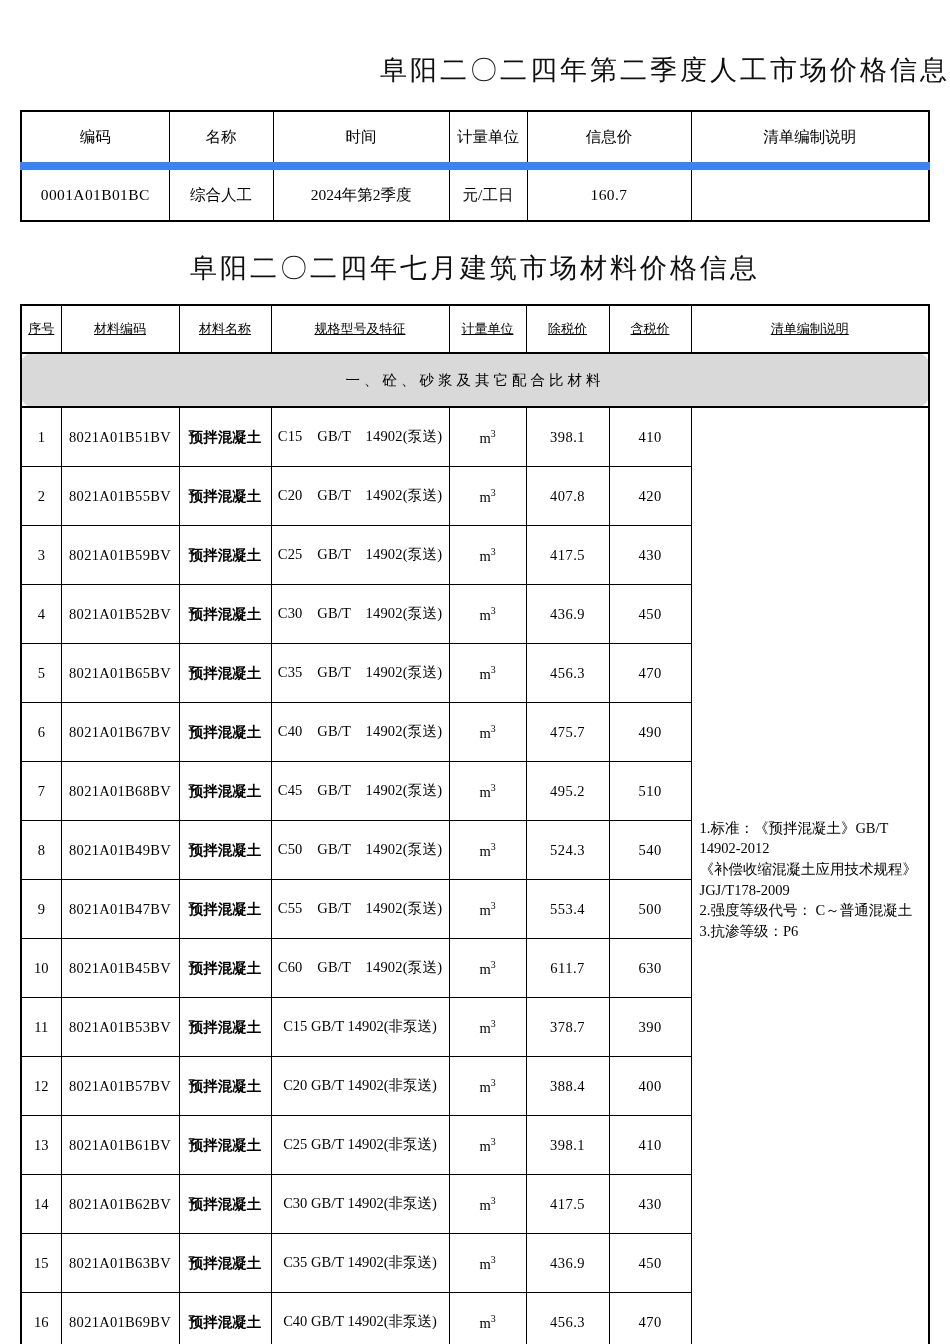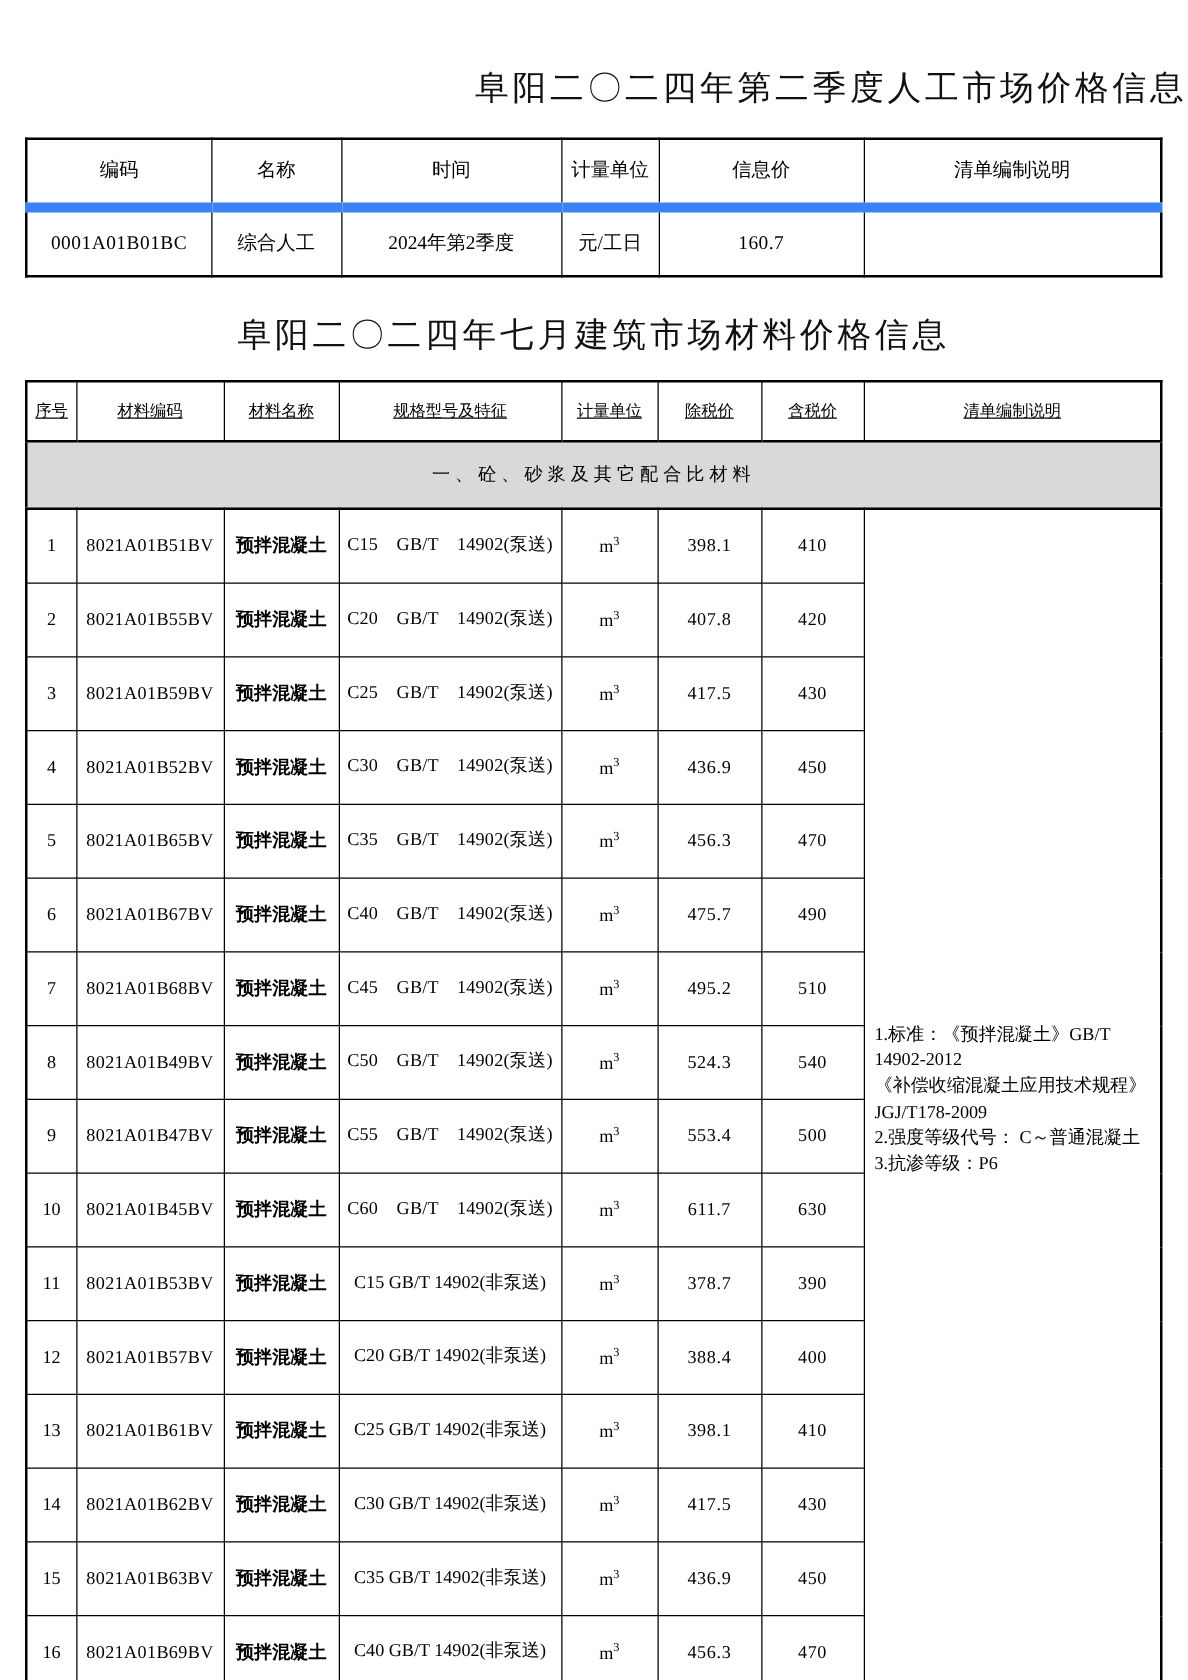--- a/index.html
+++ b/index.html
@@ -81,20 +81,21 @@
     height: 58px;
     font-size: 14.5px;
   }
   .section-row td {
     background: #d9d9d9;
     height: 52px !important;
     font-size: 26px;
     letter-spacing: 4px;
     font-family: "DejaVu Serif", "Liberation Serif", serif;
     border-bottom: 2px solid #000;
+    border-radius: 12px;
   }
   td.c-idx   { font-size: 14.5px; }
   td.c-code  { font-size: 14.5px; letter-spacing: 0.3px; }
   td.c-name  { font-size: 14.5px; font-weight: bold; }
   td.c-spec  { font-size: 14.5px; padding: 0 6px; line-height: 1.45; }
   td.c-spec.wide { letter-spacing: 0.2px; word-spacing: 6px; }
   td.c-unit  { font-size: 13px; }
   td.c-ex, td.c-in { font-size: 14.5px; letter-spacing: 0.5px; margin-left: 15px; }
   td.c-note {
     font-size: 13.5px;

